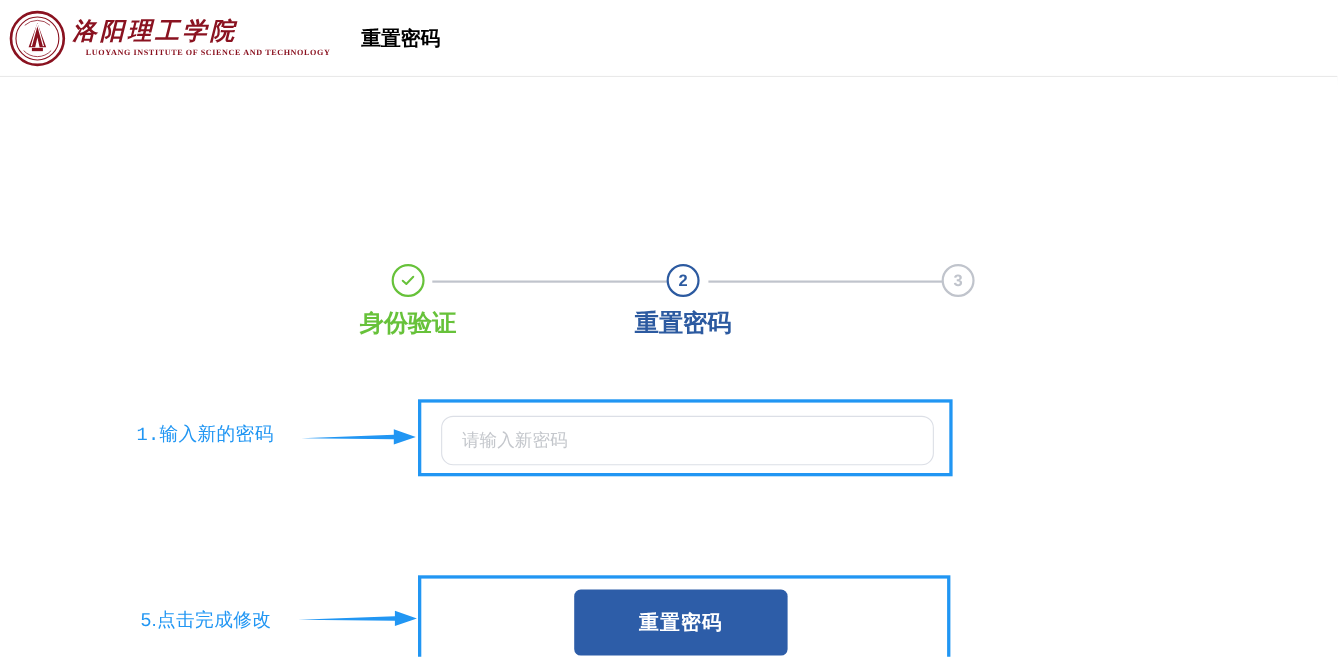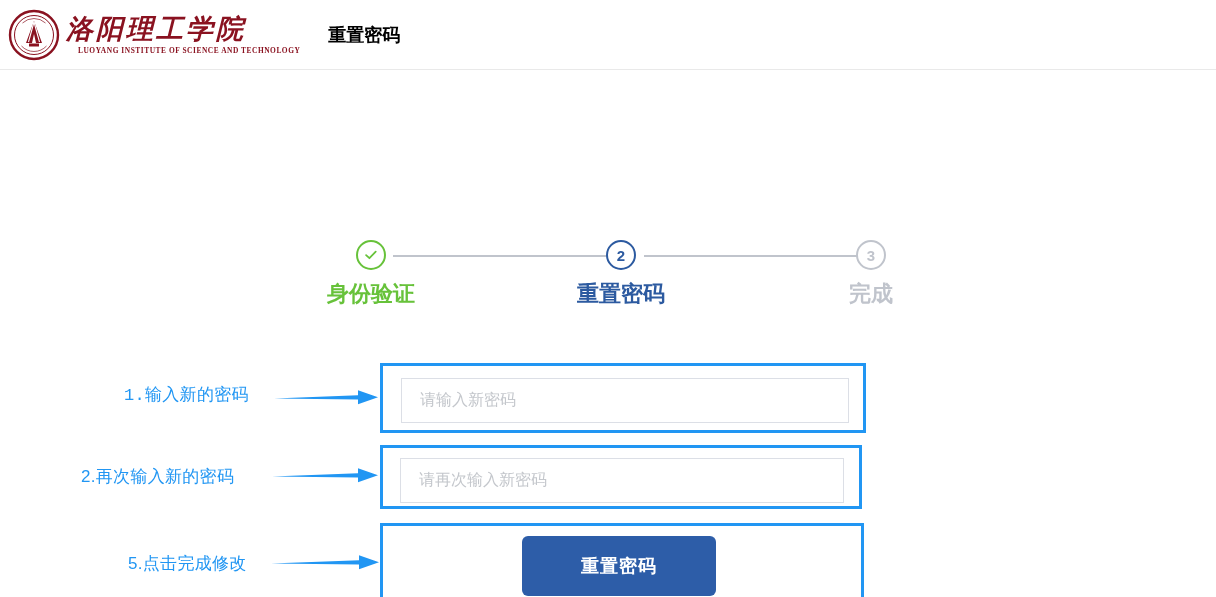--- a/index.html
+++ b/index.html
@@ -50,22 +50,22 @@
     margin-right: 6px;
   }
 
   .logo-wordmark {
     display: flex;
     flex-direction: column;
     justify-content: center;
     height: 52px;
   }
   .logo-cn {
-    font-family: Liberation Serif, serif;
-    font-size: 27px;
+    font-family: Liberation Mono, monospace;
+    font-size: 22px;
     font-weight: 700;
     font-style: italic;
     letter-spacing: 3px;
     color: #8a1220;
     line-height: 1.05;
     white-space: nowrap;
   }
   .logo-en {
     font-family: "Liberation Serif", "DejaVu Serif", serif;
     font-size: 7.4px;
@@ -191,21 +191,21 @@
     border: 3px solid #2196f3;
     background: #ffffff;
   }
   .r1-box { left: 380px; top: 0px;  width: 486px; height: 70px; }
   .r2-box { left: 380px; top: 0px;  width: 482px; height: 64px; }
   .r3-box { left: 380px; top: 0px;  width: 484px; height: 80px; }
 
   .pw-input {
     position: absolute;
     border: 1px solid #dcdfe6;
-    border-radius: 0;
+    border-radius: 11px;
     background: #ffffff;
     display: flex;
     align-items: center;
     padding-left: 18px;
     font-size: 16px;
     color: #c4c7cc;
     white-space: nowrap;
     cursor: text;
   }
   .r1-input { left: 18px; top: 12px; width: 448px; height: 45px; }
@@ -278,47 +278,35 @@
       <div class="step-circle active">
         <span>2</span>
       </div>
       <div class="step-label active">重置密码</div>
     </div>
 
     <div class="step s3">
       <div class="step-circle">
         <span>3</span>
       </div>
-      <div class="step-label">完成</div>
     </div>
   </div>
 
   <div class="form-row row1">
     <div class="annot-text r1-text">1.输入新的密码</div>
     <div class="annot-arrow r1-arrow">
       <svg viewBox="0 0 106 22" width="106" height="22" aria-hidden="true">
         <path d="M0 12.4 L84 9.2 L84 4.2 L104 11.2 L84 18.2 L84 13.4 Z" fill="#2196f3"></path>
       </svg>
     </div>
     <div class="annot-box r1-box">
       <div class="pw-input r1-input">请输入新密码</div>
     </div>
   </div>
 
-  <div class="form-row row2">
-    <div class="annot-text r2-text">2.再次输入新的密码</div>
-    <div class="annot-arrow r2-arrow">
-      <svg viewBox="0 0 108 22" width="108" height="22" aria-hidden="true">
-        <path d="M0 12.4 L86 9.2 L86 4.2 L106 11.2 L86 18.2 L86 13.4 Z" fill="#2196f3"></path>
-      </svg>
-    </div>
-    <div class="annot-box r2-box">
-      <div class="pw-input r2-input">请再次输入新密码</div>
-    </div>
-  </div>
 
   <div class="form-row row3">
     <div class="annot-text r3-text">5.点击完成修改</div>
     <div class="annot-arrow r3-arrow">
       <svg viewBox="0 0 110 22" width="110" height="22" aria-hidden="true">
         <path d="M0 12.4 L88 9.2 L88 4.2 L108 11.2 L88 18.2 L88 13.4 Z" fill="#2196f3"></path>
       </svg>
     </div>
     <div class="annot-box r3-box">
       <button class="submit-btn">重置密码</button>

